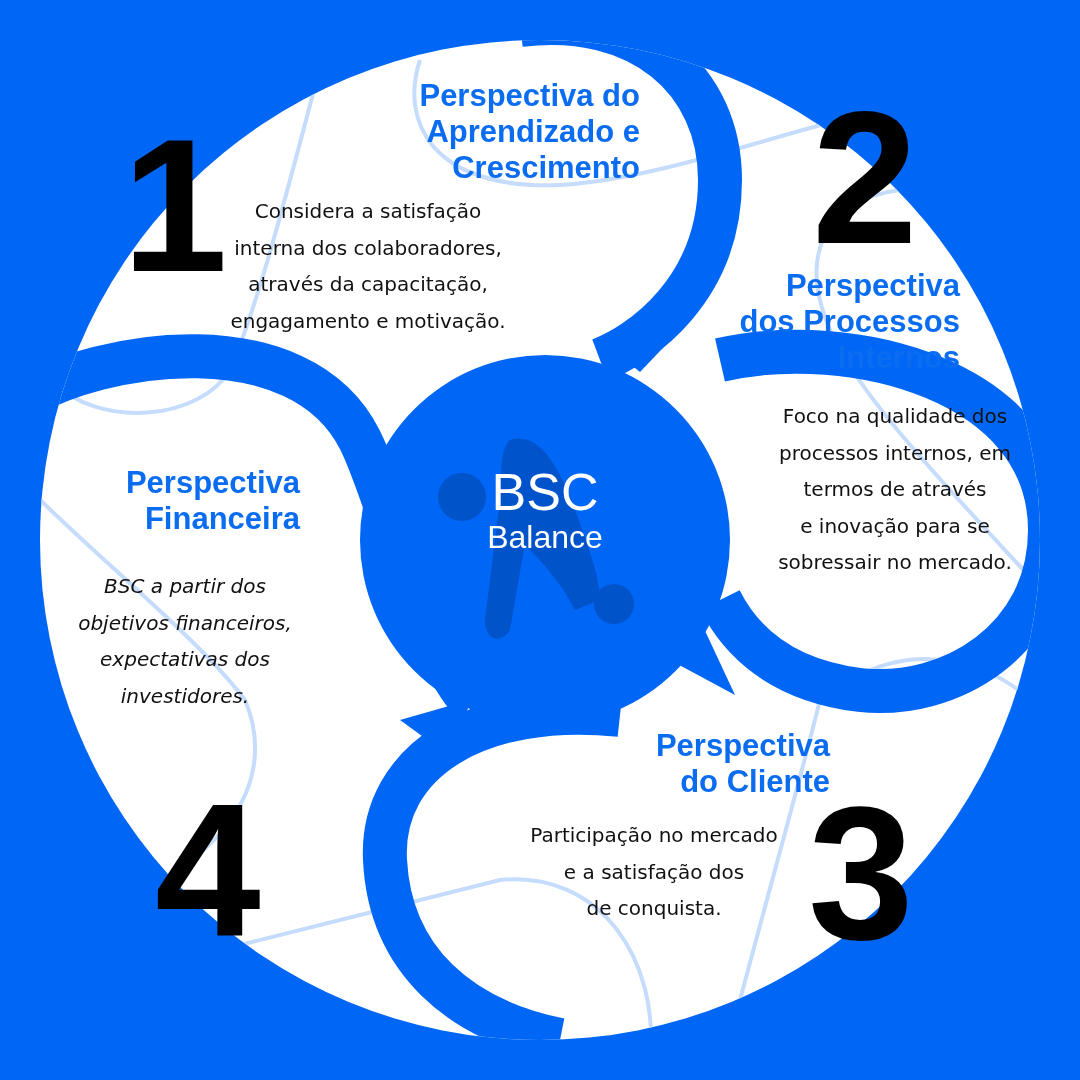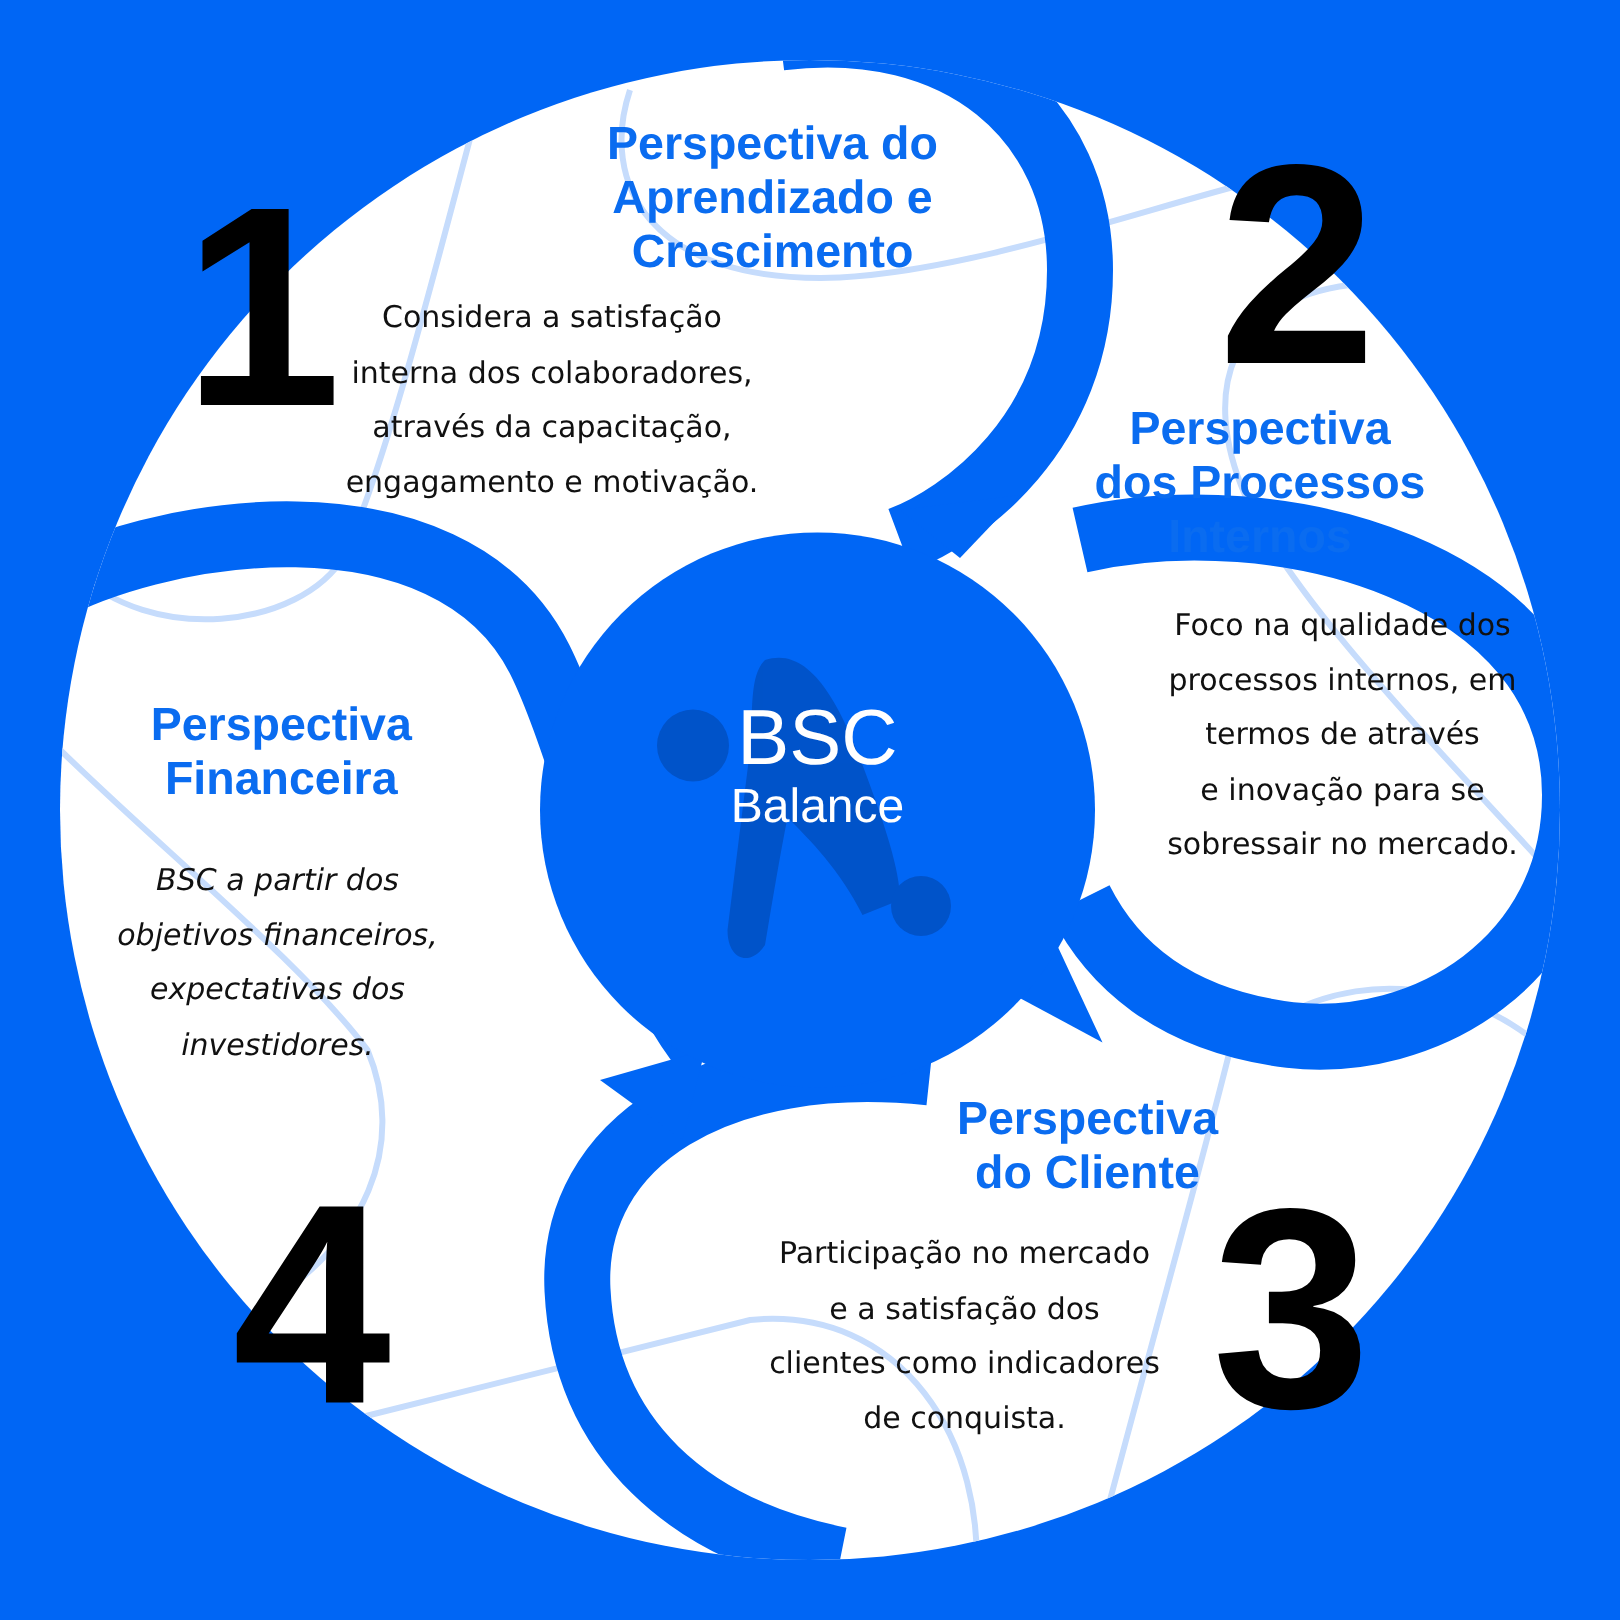--- a/index.html
+++ b/index.html
@@ -11,21 +11,21 @@
   .canvas { position: relative; width: 1080px; height: 1080px; }
   svg.shapes { position: absolute; left: 0; top: 0; }
   .abs { position: absolute; }
   .num {
     font-family: "Liberation Sans", sans-serif;
     font-weight: 700; color: #000; line-height: 1;
     font-size: 190px;
   }
   .title {
     color: #0a6cf0; font-weight: 700; font-size: 31px; line-height: 36px;
-    text-align: center; white-space: nowrap;
+    text-align: right; white-space: nowrap;
   }
   .desc {
     color: #111; font-size: 20px; line-height: 36.5px; text-align: center;
     font-family: "DejaVu Sans", sans-serif; white-space: nowrap;
   }
   .desc div { white-space: nowrap; }
   .center-text { color: #fff; text-align: center; font-family: Liberation Sans, sans-serif; }
   .bsc { font-size: 52px; line-height: 54px; }
   .sub { font-size: 32px; line-height: 36px; font-weight: 300; }
 </style>
@@ -111,24 +111,23 @@
     <div>termos de através</div>
     <div>e inovação para se</div>
     <div>sobressair no mercado.</div>
   </div>
 
   <div class="abs num" style="left:808px; top:778px;">3</div>
   <div class="abs title" style="left:620px; top:728px; width:210px;">
     <div>Perspectiva</div>
     <div>do Cliente</div>
   </div>
-  <div class="abs desc" style="left:493px; top:817px; width:300px;">
+  <div class="abs desc" style="left:504px; top:817px; width:300px;">
     <div>Participação no mercado</div>
     <div>e a satisfação dos</div>
-    <div>clientes como indicadores</div>
     <div>de conquista.</div>
   </div>
 
   <div class="abs num" style="left:155px; top:775px;">4</div>
   <div class="abs title" style="left:75px; top:465px; width:225px;">
     <div>Perspectiva</div>
     <div>Financeira</div>
   </div>
   <div class="abs desc" style="left:60px; top:568px; width:250px;font-style:italic;">
     <div>BSC a partir dos</div>

